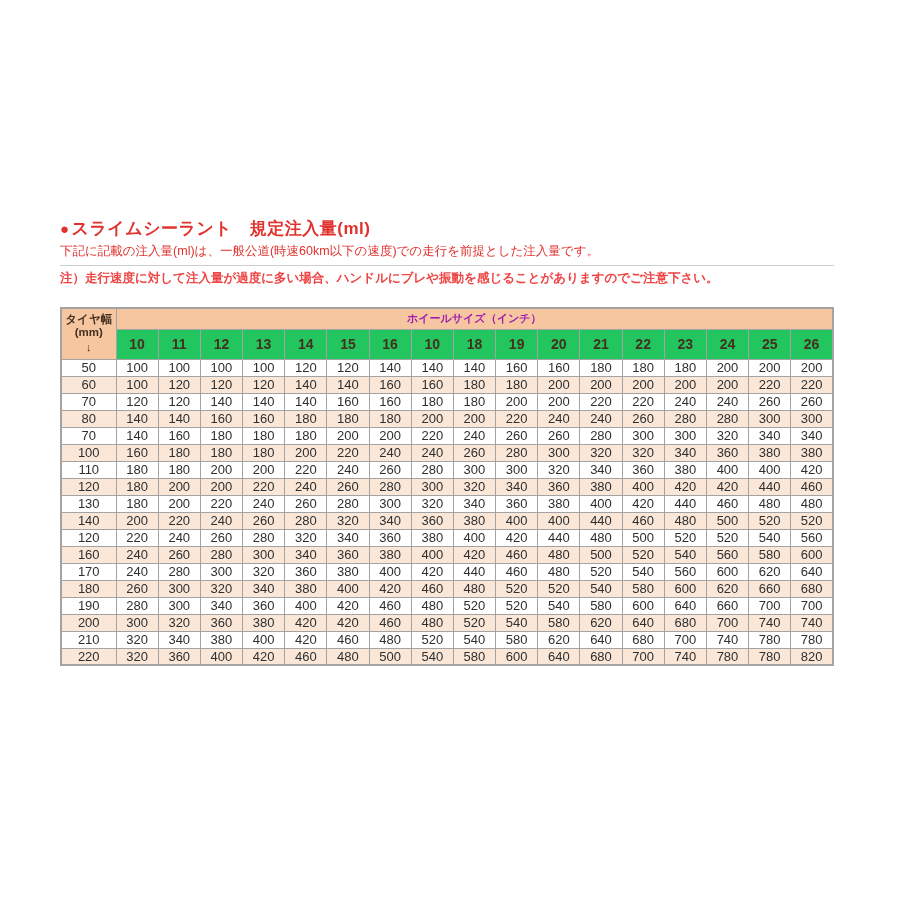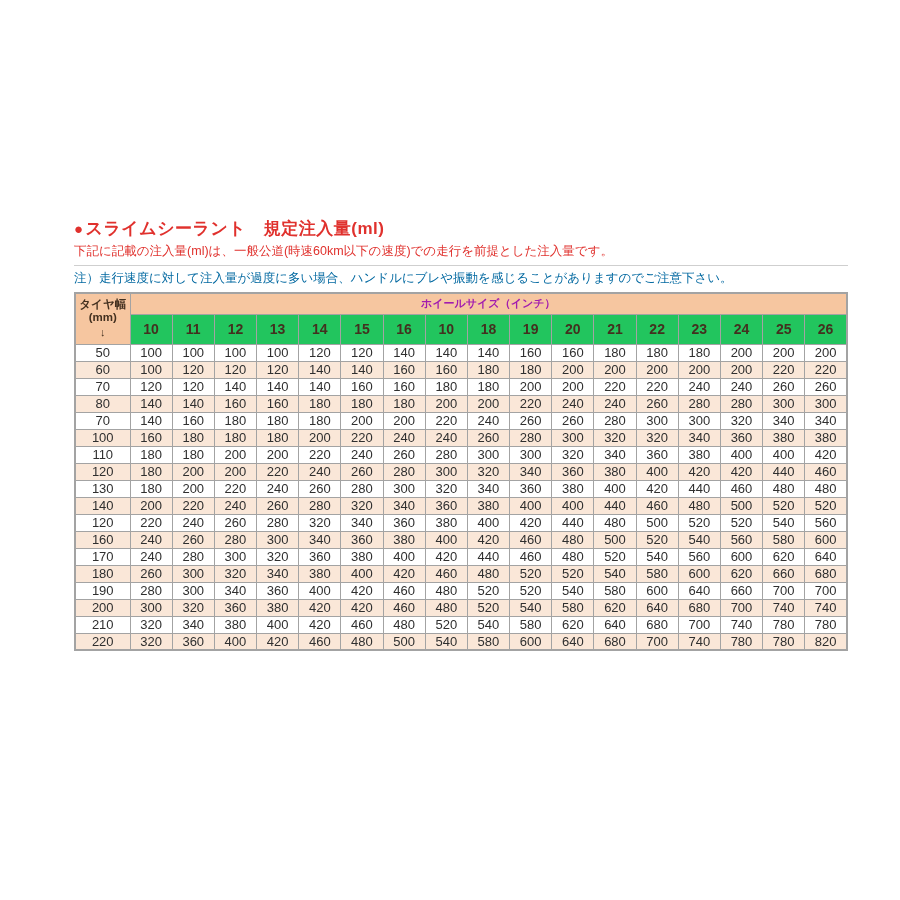--- a/index.html
+++ b/index.html
@@ -12,21 +12,21 @@
     overflow: hidden;
   }
   .canvas {
     position: relative;
     width: 900px;
     height: 900px;
     background: #ffffff;
   }
   .content {
     position: absolute;
-    left: 74px;
+    left: 60px;
     top: 218px;
     width: 762px;
   }
   .title-line {
     color: #e0312d;
     font-weight: bold;
     font-size: 17px;
     line-height: 22px;
     letter-spacing: 0.5px;
     margin-bottom: 3px;
@@ -42,25 +42,26 @@
     line-height: 16.5px;
     white-space: nowrap;
   }
   .divider {
     border: 0;
     border-top: 1px solid #cfcfcf;
     margin: 5px 0 4px 0;
     width: 774px;
   }
   .note {
-    color: #0369a1;
+    color: #ef4444;
     font-size: 12.5px;
     line-height: 16px;
-    margin-bottom: 6px;
+    margin-bottom: 21px;
     white-space: nowrap;
+    font-weight: bold;
   }
   table.inj {
     border-collapse: collapse;
     table-layout: fixed;
     width: 774px;
     border: 2px solid #a3a3a3;
   }
   table.inj th, table.inj td {
     border: 1px solid #a3a3a3;
     text-align: center;

